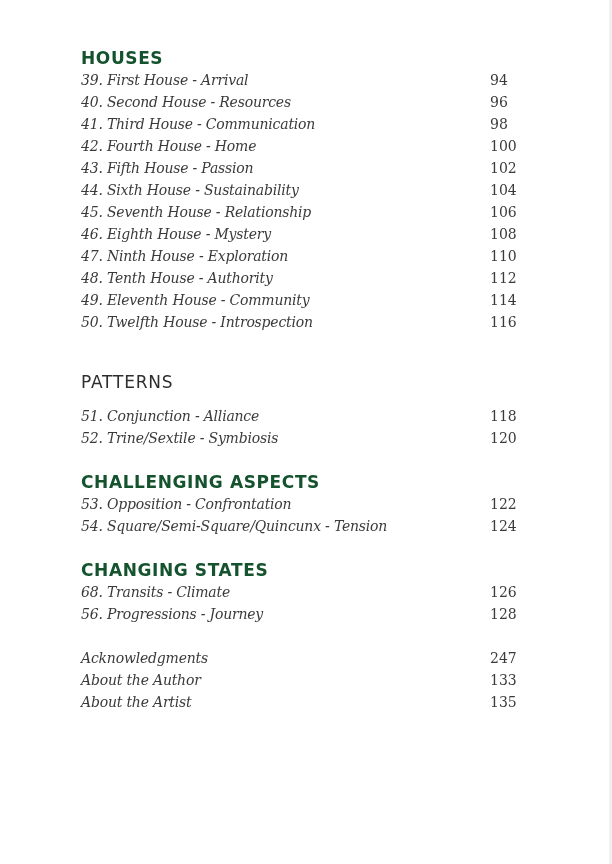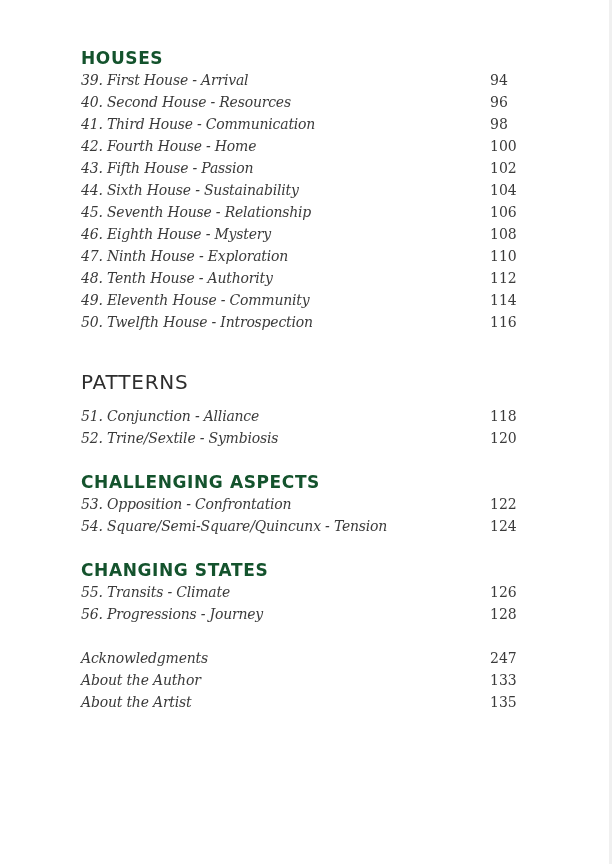--- a/index.html
+++ b/index.html
@@ -7,21 +7,21 @@
       width: 612px; height: 864px; background: #ffffff; position: relative; overflow: hidden;
       color: #2b2b2b;
     }
     .edge { position: absolute; top: 0; right: 0; width: 3px; height: 864px; background: #f0f0f0; }
     .page { position: absolute; left: 81px; top: 47px; width: 449px; }
     .sec-head {
       font-family: "DejaVu Sans", sans-serif; font-weight: bold; font-size: 17px;
       letter-spacing: 0.6px; color: #14532d; height: 22px; line-height: 22px; margin: 0;
     }
     .part-head {
-      font-family: "DejaVu Sans", sans-serif; font-weight: normal; font-size: 20px;
+      font-family: "DejaVu Sans", sans-serif; font-weight: normal; font-size: 17px;
       letter-spacing: 0.8px; color: #2e2e2e; height: 30px; line-height: 30px;
     }
     .row {
       display: flex; justify-content: space-between; align-items: baseline;
       height: 22px; line-height: 22px;
       font-family: "DejaVu Serif", "Liberation Serif", serif; font-size: 14px; color: #3a3a3a;
     }
     .row .t { font-style: italic; letter-spacing: -0.2px; }
     .row .p { font-style: normal; text-align: left; min-width: 40px; }
     .gap-lg { height: 34px; }
@@ -110,21 +110,21 @@
     </div>
   <div class="row">
       <span class="t">54. Square/Semi-Square/Quincunx - Tension</span>
       <span class="p">124</span>
     </div>
 
   <div class="gap-md"></div>
 
   <div class="sec-head">CHANGING STATES</div>
   <div class="row">
-      <span class="t">55. Transits - Climate</span>
+      <span class="t">68. Transits - Climate</span>
       <span class="p">126</span>
     </div>
   <div class="row">
       <span class="t">56. Progressions - Journey</span>
       <span class="p">128</span>
     </div>
 
   <div class="gap-md"></div>
 
   <div>

